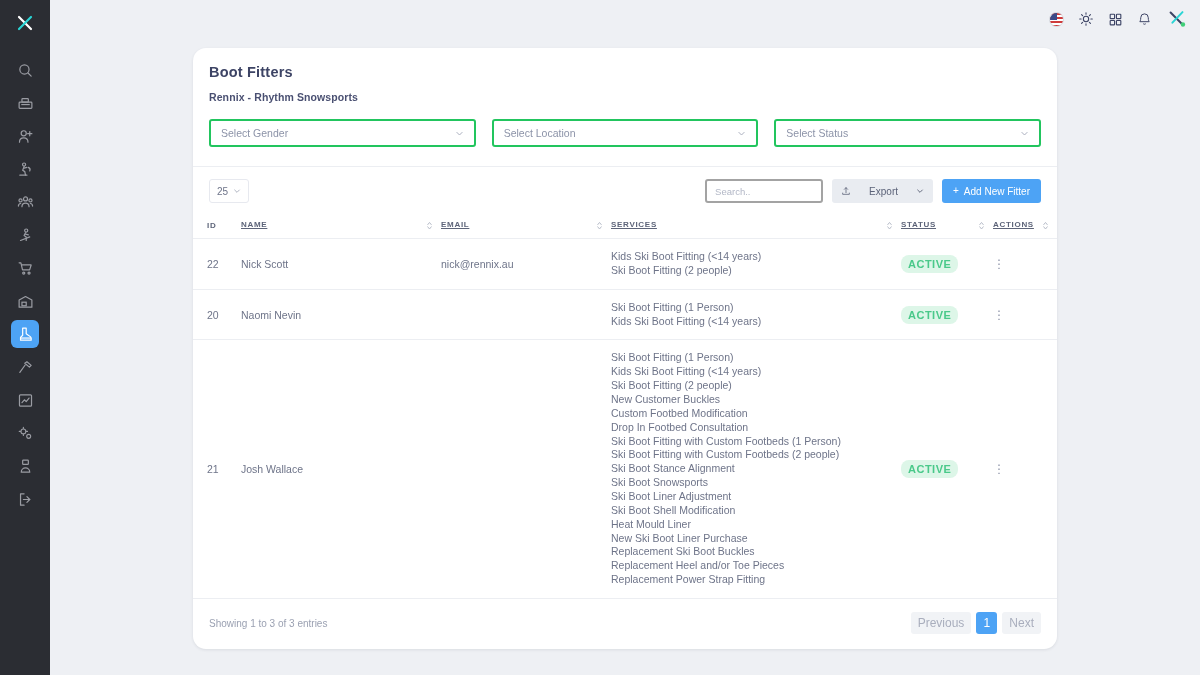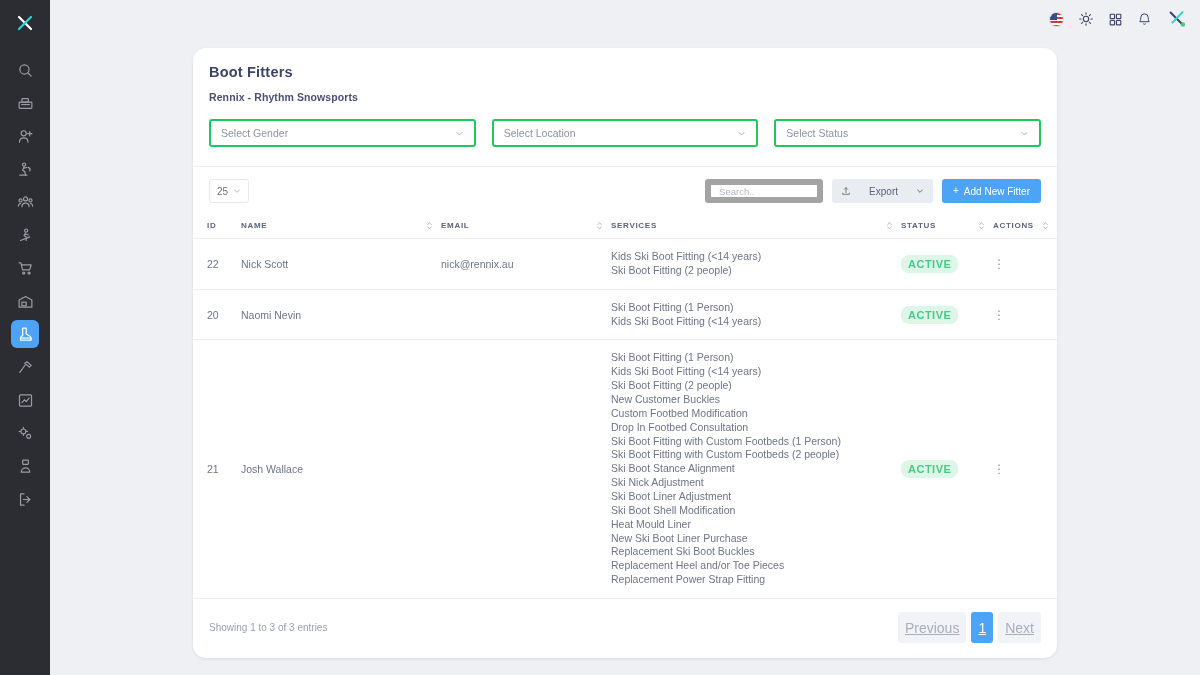--- a/index.html
+++ b/index.html
@@ -79,21 +79,21 @@
   .toolbar {
     display: flex; align-items: center; padding: 12px 16px 11px 16px; gap: 9px;
   }
   .pagesize {
     height: 24px; min-width: 36px; border: 1px solid #e7e9ef; border-radius: 3px;
     display: flex; align-items: center; gap: 5px; padding: 0 7px; cursor: pointer;
   }
   .pagesize span { font-size: 10px; color: #6e7489; }
   .tb-spacer { flex: 1; }
   .search {
-    width: 118px; height: 24px; border: 6px solid #a3a3a3; border-radius: 3px;
+    width: 118px; height: 24px; border: 2px solid #a3a3a3; border-radius: 3px;
     padding: 0 8px; font-size: 9.5px; color: #6e7489;
     font-family: "Liberation Sans", sans-serif; outline: none; background: #fff;
   }
   .search::placeholder { color: #b2b7c6; }
   .btn-export {
     height: 24px; border: none; border-radius: 3px; background: #e9ecf1;
     display: flex; align-items: center; gap: 18px; padding: 0 9px; cursor: pointer;
   }
   .btn-export span { font-size: 10px; color: #5c6379; }
   .btn-add {
@@ -103,21 +103,21 @@
   .btn-add span { font-size: 10px; color: #ffffff; }
   .plus { color: #fff; font-size: 11px; line-height: 1; }
 
   
   table { width: 100%; border-collapse: collapse; table-layout: fixed; }
   thead th {
     font-size: 8px; font-weight: bold; color: #5d6479; letter-spacing: .7px;
     text-align: left; padding: 6px 0 7px 0; border-bottom: 1px solid #eceef2;
     vertical-align: middle;
   }
-  .th-in { display: flex; align-items: center; justify-content: space-between; padding-right: 8px; }
+  .th-in { display: flex; align-items: flex-start; justify-content: space-between; padding-right: 8px; text-decoration: underline; }
   .sorter { width: 7px; height: 11px; flex: 0 0 7px; }
   tbody td {
     font-size: 10.5px; color: #6e7489; padding: 11px 0; border-bottom: 1px solid #eceef2;
     vertical-align: middle;
   }
   tbody tr:last-child td { border-bottom: 1px solid #eceef2; }
   .c-id { width: 48px; padding-left: 14px; }
   .c-name { width: 200px; }
   .c-email { width: 170px; }
   .c-serv { width: 290px; }
@@ -131,23 +131,23 @@
   }
   .kebab { font-size: 12px; color: #8c93a8; letter-spacing: 0; cursor: pointer; line-height: 1; }
 
   
   .foot {
     display: flex; align-items: center; padding: 13px 16px 15px 16px;
   }
   .foot-info { font-size: 10px; color: #9ba1b2; }
   .pager { margin-left: auto; display: flex; gap: 5px; }
   .pg {
-    min-width: 21px; height: 31px; border-radius: 3px; background: #f1f3f6;
+    min-width: 21px; height: 22px; border-radius: 3px; background: #f1f3f6;
     display: flex; align-items: center; justify-content: center;
-    font-size: 14px; color: #a9aebd; padding: 0 7px; cursor: pointer; text-decoration: underline;
+    font-size: 12px; color: #a9aebd; padding: 0 7px; cursor: pointer;
   }
   .pg.current { background: #4da3f5; color: #ffffff; }
 </style>
 </head>
 <body>
 
 <div class="app">
 
   <nav class="sidebar">
     <div class="side-logo">
@@ -466,21 +466,21 @@
             <td>
               <div class="svc-line">Ski Boot Fitting (1 Person)</div>
               <div class="svc-line">Kids Ski Boot Fitting (&lt;14 years)</div>
               <div class="svc-line">Ski Boot Fitting (2 people)</div>
               <div class="svc-line">New Customer Buckles</div>
               <div class="svc-line">Custom Footbed Modification</div>
               <div class="svc-line">Drop In Footbed Consultation</div>
               <div class="svc-line">Ski Boot Fitting with Custom Footbeds (1 Person)</div>
               <div class="svc-line">Ski Boot Fitting with Custom Footbeds (2 people)</div>
               <div class="svc-line">Ski Boot Stance Alignment</div>
-              <div class="svc-line">Ski Nick Adjustment</div>
+              <div class="svc-line">Ski Boot Snowsports</div>
               <div class="svc-line">Ski Boot Liner Adjustment</div>
               <div class="svc-line">Ski Boot Shell Modification</div>
               <div class="svc-line">Heat Mould Liner</div>
               <div class="svc-line">New Ski Boot Liner Purchase</div>
               <div class="svc-line">Replacement Ski Boot Buckles</div>
               <div class="svc-line">Replacement Heel and/or Toe Pieces</div>
               <div class="svc-line">Replacement Power Strap Fitting</div>
             </td>
             <td>
               <span class="badge">ACTIVE</span>

